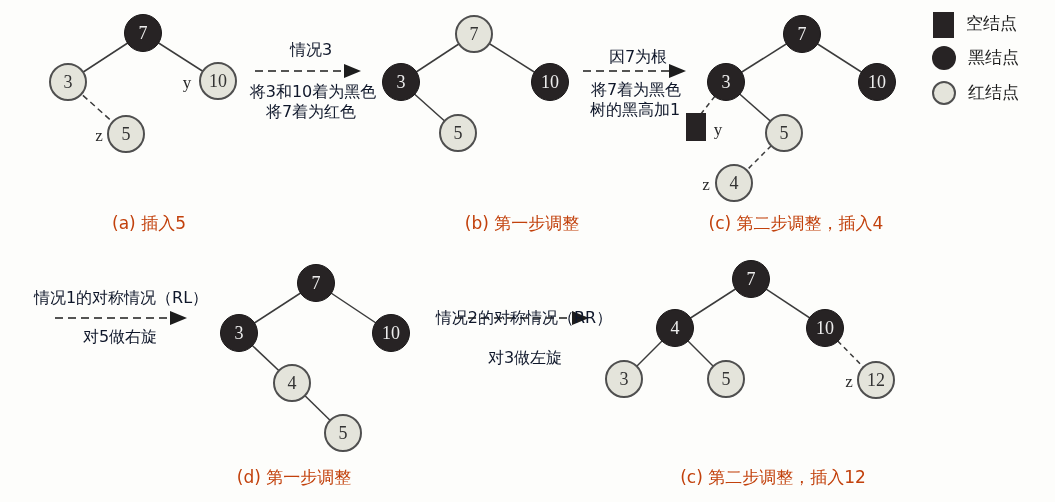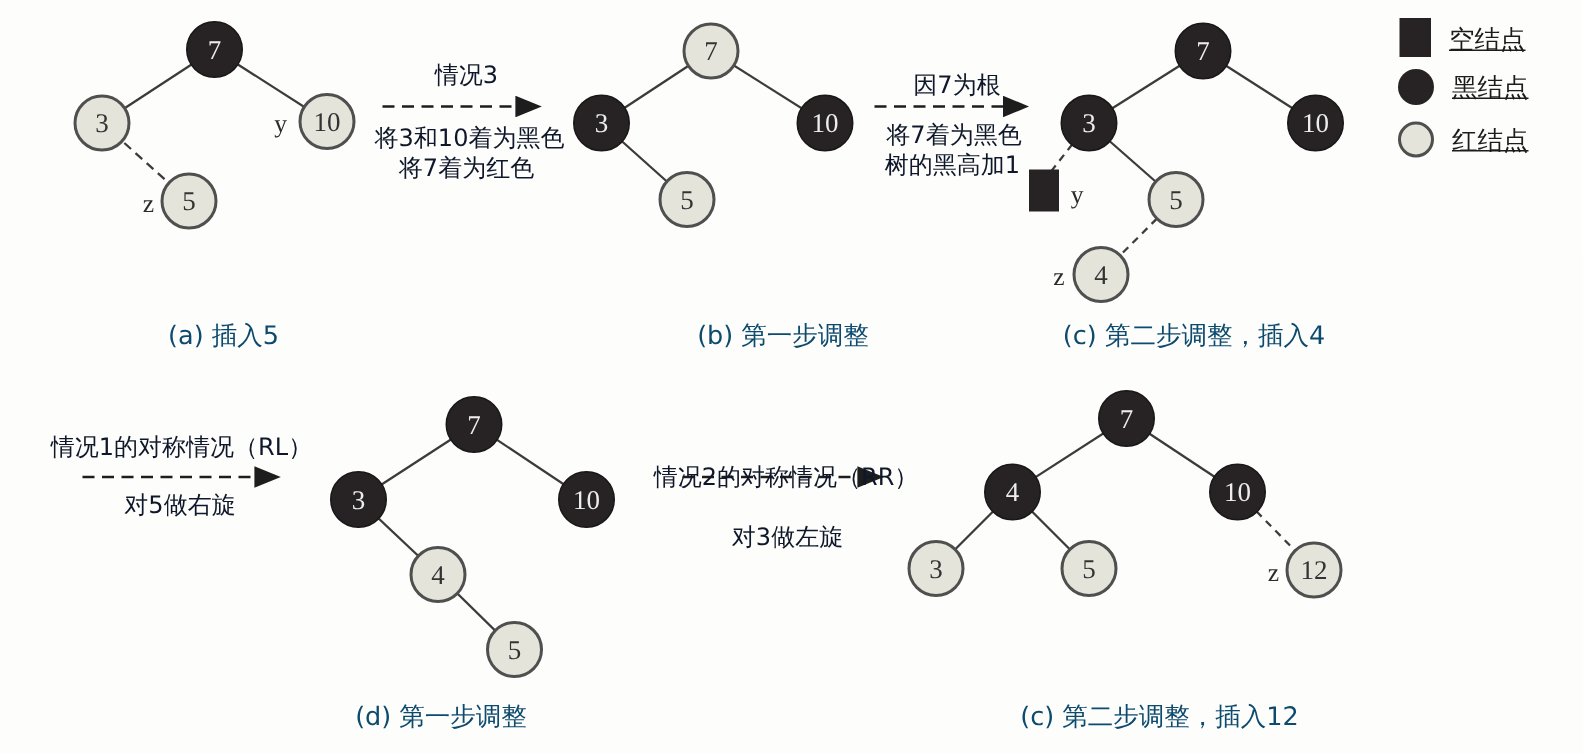--- a/index.html
+++ b/index.html
@@ -20,28 +20,28 @@
   .node.red   { background:#e4e4db; color:#333333; border:2px solid #4f4f4f; }
   .nil {
     position:absolute; width:20px; height:28px; background:#272324; z-index:2;
   }
   .ptr {
     position:absolute; transform:translate(-50%,-50%); z-index:3;
     font-family:"Liberation Serif","DejaVu Serif",serif; font-size:17px; color:#2b2b2b;
   }
   .caption {
     position:absolute; transform:translateX(-50%); white-space:nowrap;
-    font-size:17px; color:#0c4a6e; z-index:3;
+    font-size:17px; color:#c2410c; z-index:3;
   }
   .txt {
     position:absolute; transform:translateX(-50%); white-space:nowrap;
     font-size:16px; color:#0f172a; z-index:3;
   }
   .legend-row {
-    position:absolute; display:flex; align-items:flex-end; gap:12px; z-index:3;text-decoration:underline;
+    position:absolute; display:flex; align-items:flex-start; gap:12px; z-index:3;
   }
   .legend-square { width:21px; height:26px; background:#272324; }
   .legend-circle-black { width:24px; height:24px; border-radius:50%; background:#272324; box-sizing:border-box; }
   .legend-circle-red { width:24px; height:24px; border-radius:50%; background:#e4e4db; border:2px solid #4f4f4f; box-sizing:border-box; }
   .legend-label { font-size:17px; color:#1c1c1c; }
 </style>
 </head>
 <body>
 
 <div class="canvas">

